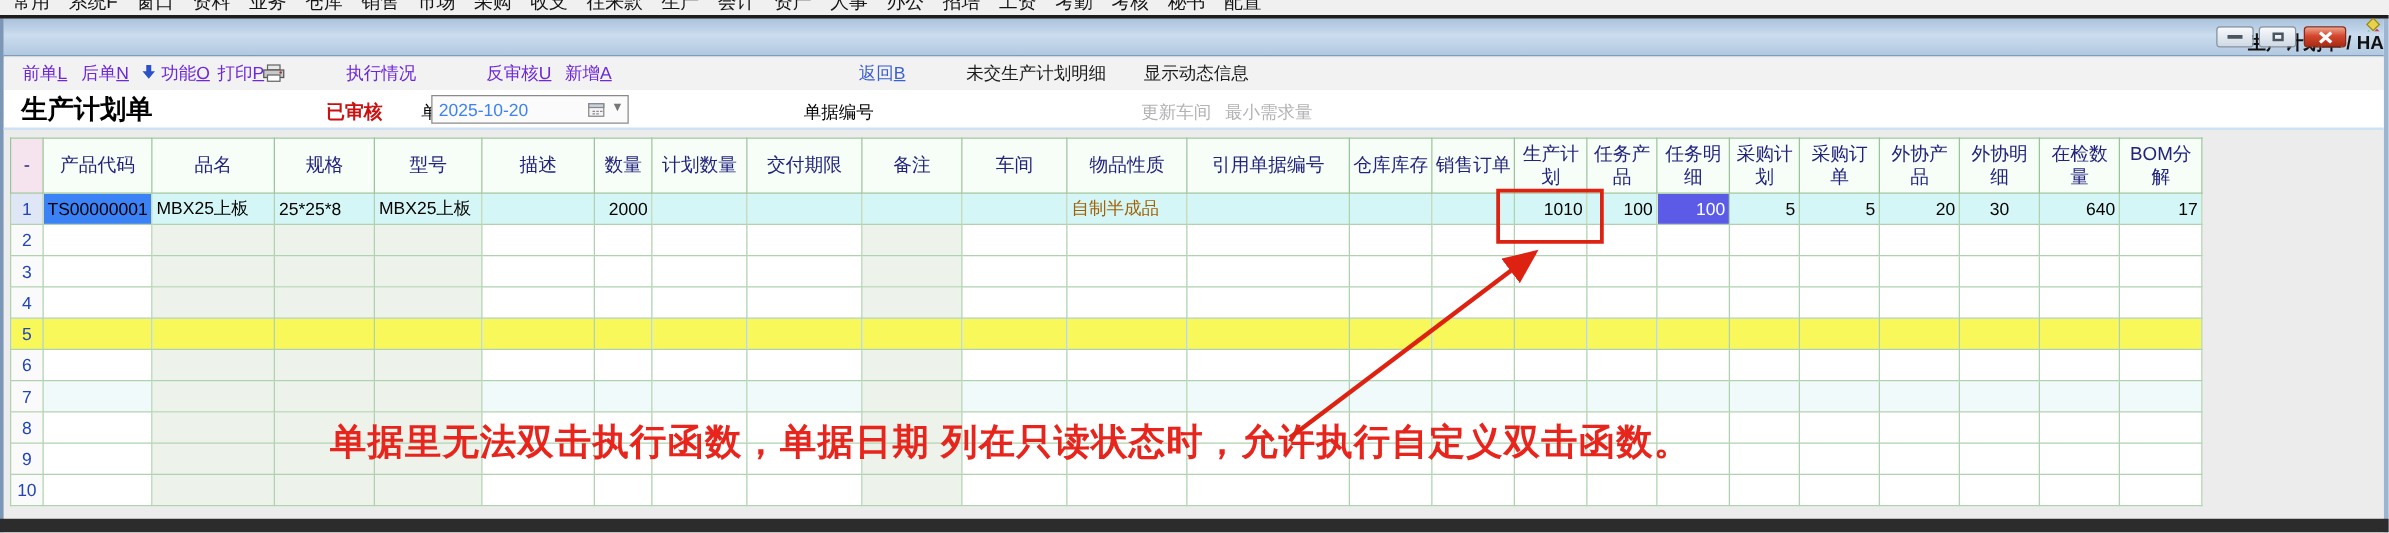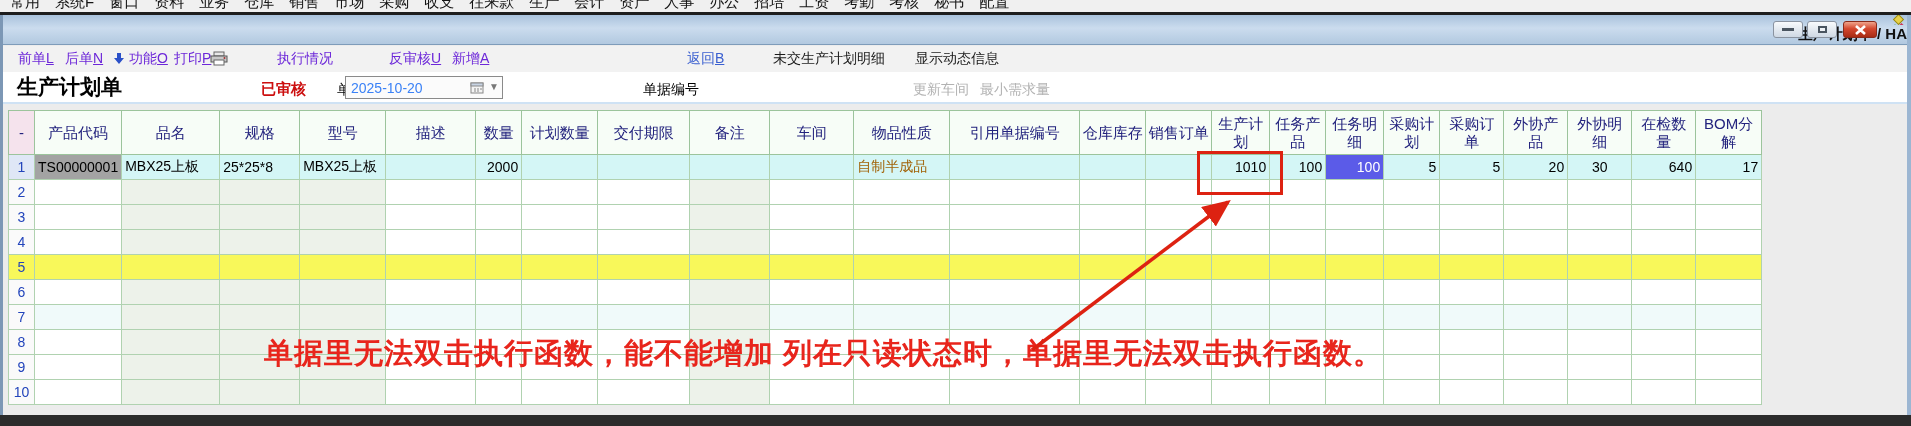--- a/index.html
+++ b/index.html
@@ -219,21 +219,21 @@
           <th>采购订单</th>
           <th>外协产品</th>
           <th>外协明细</th>
           <th>在检数量</th>
           <th>BOM分解</th>
         </tr>
       </thead>
     <tbody>
         <tr>
           <td style="text-align: center; background: rgb(223, 231, 246); color: rgb(34, 68, 187);">1</td>
-          <td style="background: #a3a3a3; color: rgb(0, 0, 0);">TS00000001</td>
+          <td style="background: #3b82f6; color: rgb(0, 0, 0);">TS00000001</td>
           <td style="background: rgb(212, 246, 246); color: rgb(0, 0, 0);">MBX25上板</td>
           <td style="background: rgb(212, 246, 246); color: rgb(0, 0, 0);">25*25*8</td>
           <td style="background: rgb(212, 246, 246); color: rgb(0, 0, 0);">MBX25上板</td>
           <td style="background: rgb(212, 246, 246); color: rgb(0, 0, 0);"></td>
           <td style="text-align: right; background: rgb(212, 246, 246); color: rgb(0, 0, 0);">2000</td>
           <td style="text-align: right; background: rgb(212, 246, 246); color: rgb(0, 0, 0);"></td>
           <td style="background: rgb(212, 246, 246); color: rgb(0, 0, 0);"></td>
           <td style="background: rgb(212, 246, 246); color: rgb(0, 0, 0);"></td>
           <td style="background: rgb(212, 246, 246); color: rgb(0, 0, 0);"></td>
           <td style="background: rgb(212, 246, 246); color: #a16207;">自制半成品</td>
@@ -481,21 +481,21 @@
           <td style="text-align: right; background: rgb(255, 255, 255); color: rgb(0, 0, 0);"></td>
           <td style="text-align: right; background: rgb(255, 255, 255); color: rgb(0, 0, 0);"></td>
           <td style="text-align: right; background: rgb(255, 255, 255); color: rgb(0, 0, 0);"></td>
           <td style="text-align: right; background: rgb(255, 255, 255); color: rgb(0, 0, 0);"></td>
           <td style="text-align: right; background: rgb(255, 255, 255); color: rgb(0, 0, 0);"></td>
         </tr>
       </tbody>
   </table>
 
   <div class="redbox"></div>
-  <div class="annot">单据里无法双击执行函数，能不能增加 列在只读状态时，单据里无法双击执行函数。</div>
+  <div class="annot">单据里无法双击执行函数，单据日期 列在只读状态时，允许执行自定义双击函数。</div>
   <svg class="overlay" width="1911" height="426" viewBox="0 0 1911 426">
     <defs>
       <marker id="ah" markerWidth="9" markerHeight="8" refX="7" refY="3.5" orient="auto">
         <path d="M0,0 L8,3.5 L0,7 Z" fill="#dd2211"></path>
       </marker>
     </defs>
     <line x1="1032" y1="350" x2="1228" y2="202" stroke="#dd2211" stroke-width="3.5" marker-end="url(#ah)"></line>
   </svg>
 
   <div class="bottombar"></div>

